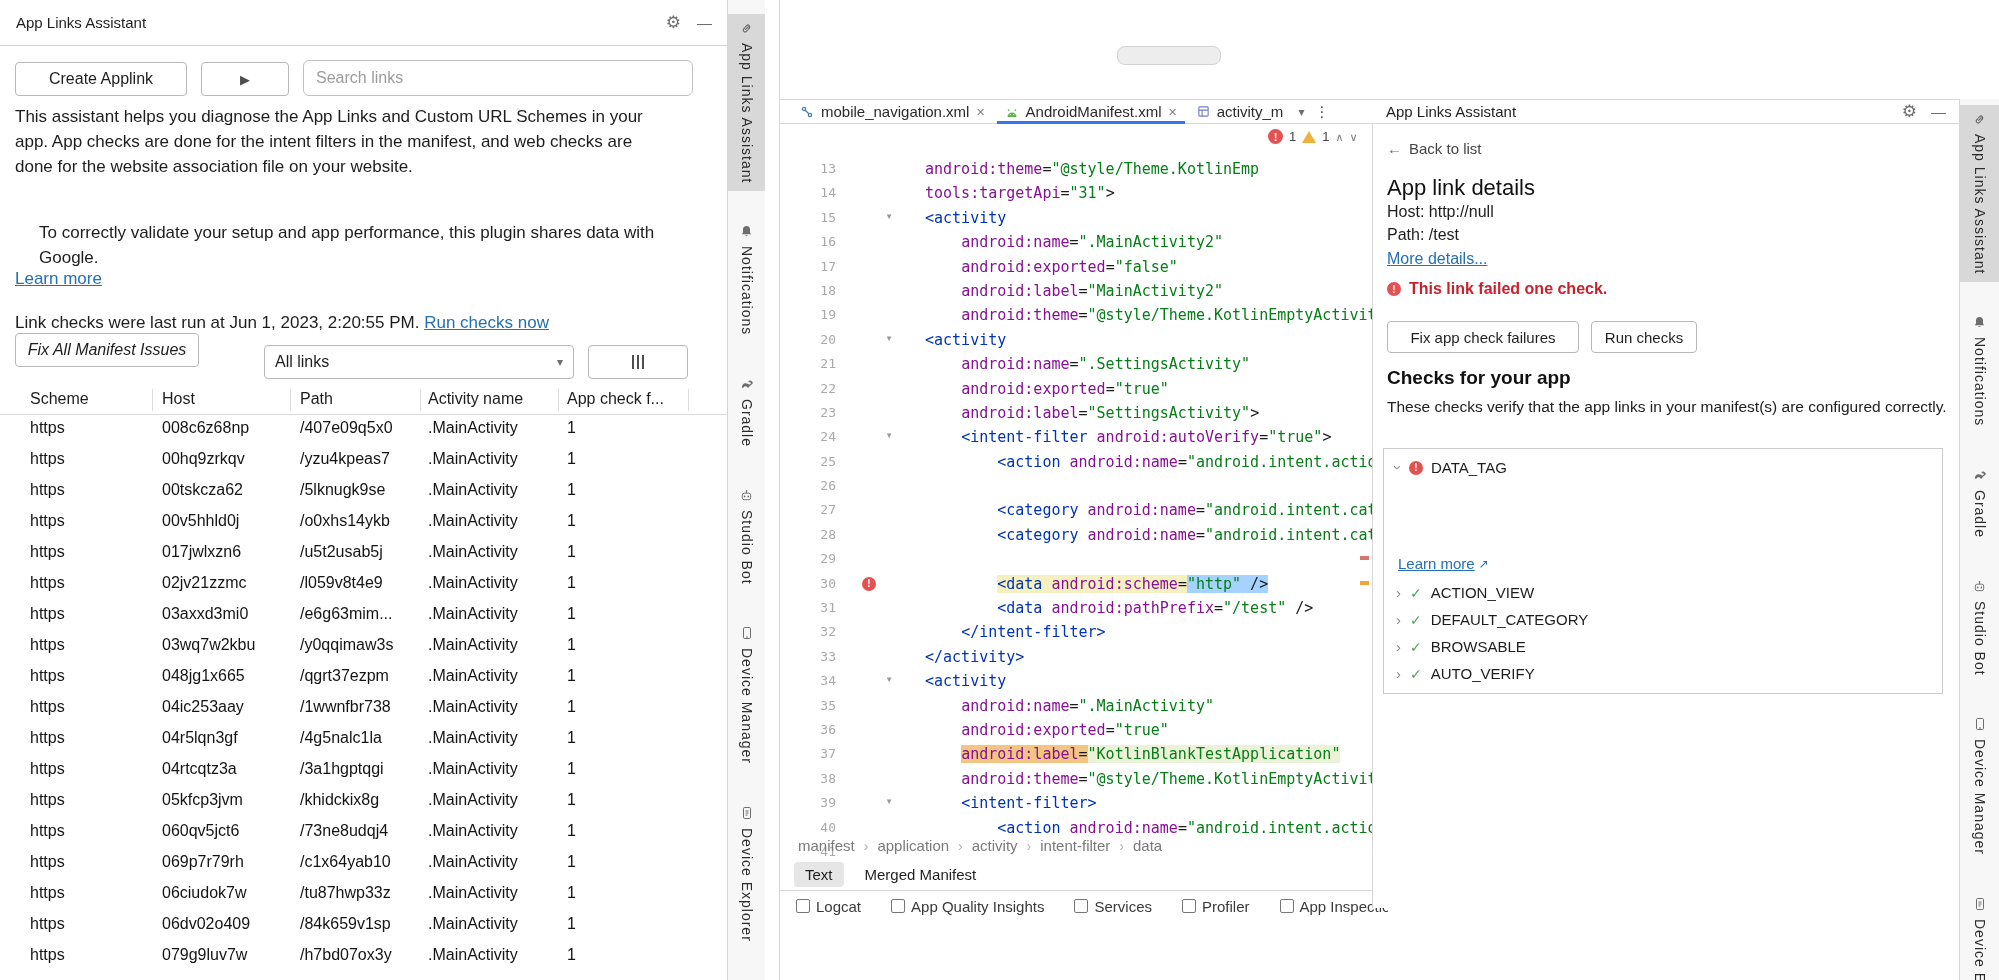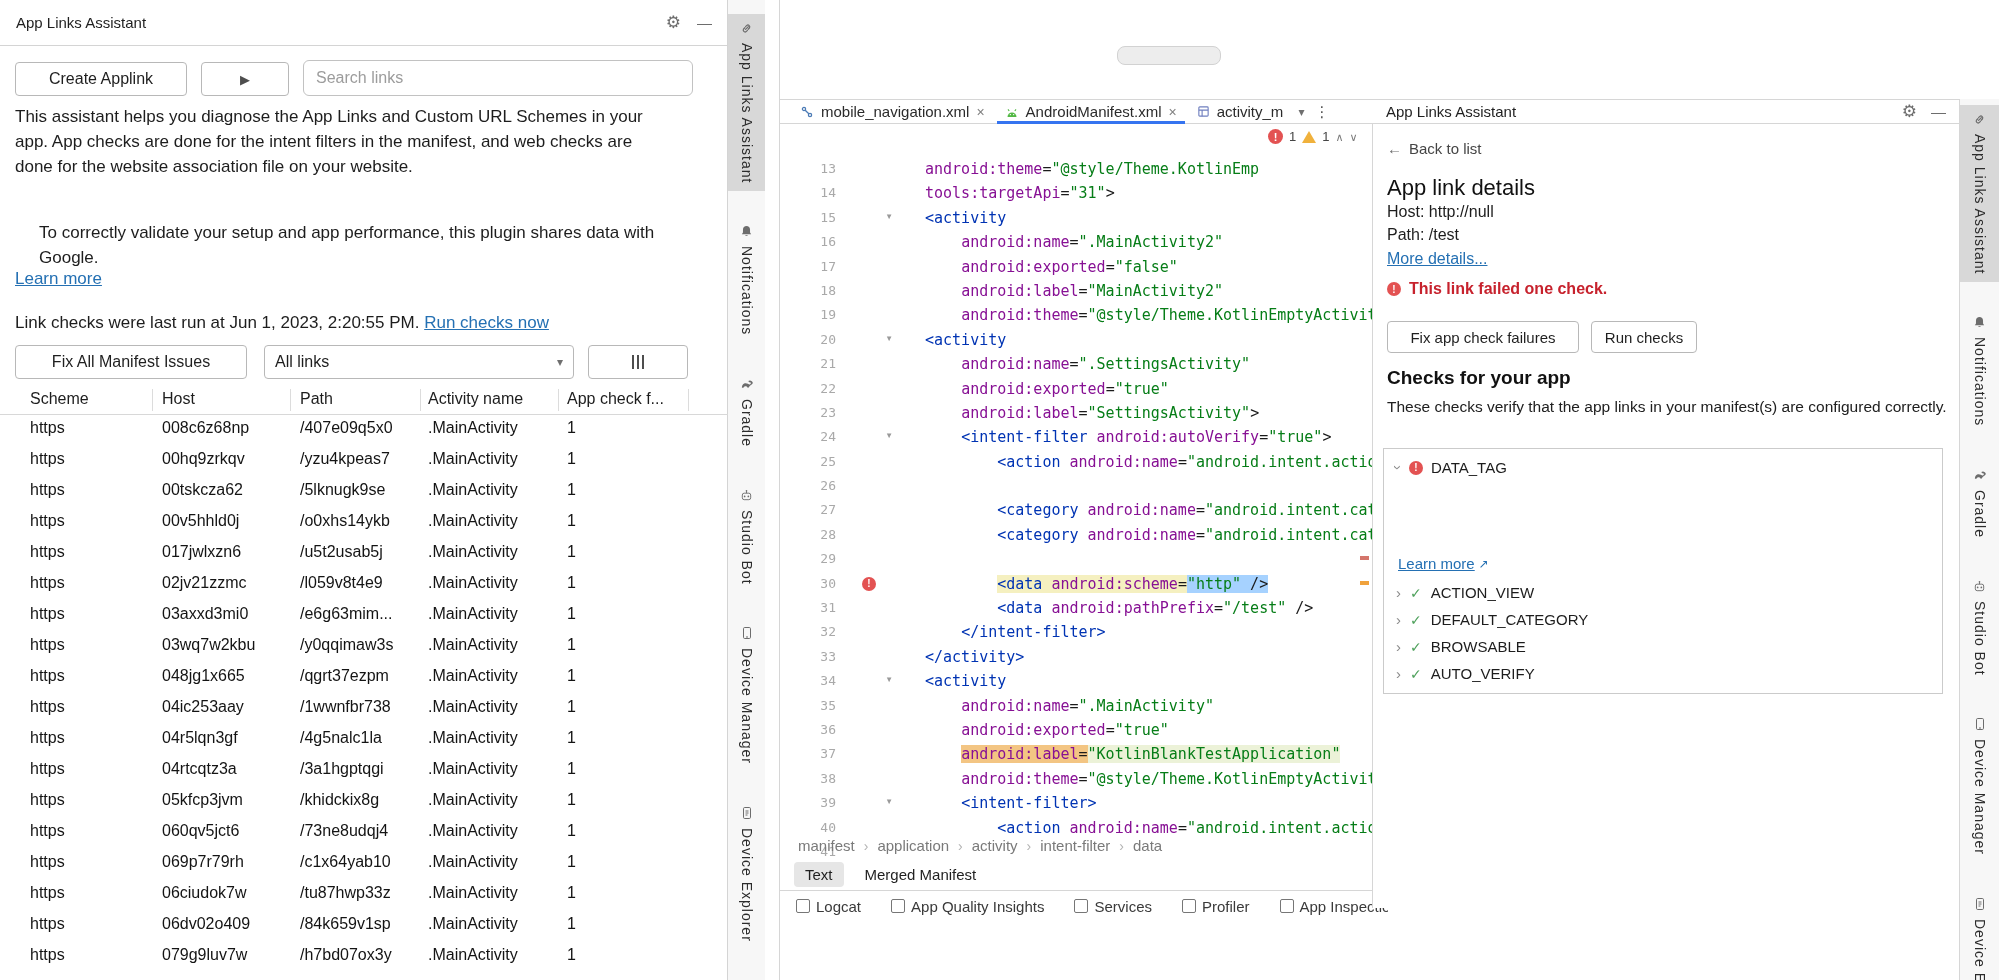--- a/index.html
+++ b/index.html
@@ -128,21 +128,21 @@
 
     <div class="para" style="left:15px;top:104px;width:650px;">This assistant helps you diagnose the App Links and Custom URL Schemes in your app. App checks are done for the intent filters in the manifest, and web checks are done for the website association file on your website.</div>
     <div class="para" style="left:15px;top:220px;width:620px;margin-left:24px;">To correctly validate your setup and app performance, this plugin shares data with Google.</div>
     <div class="para link" style="left:15px;top:266px;">Learn more</div>
 
     <div class="para" style="left:15px;top:310px;width:700px;">
       <span>Link checks were last run at Jun 1, 2023, 2:20:55 PM.</span>
       <span class="link" style="">Run checks now</span>
     </div>
 
-    <div class="btn abs" style="left:15px;top:345px;width:232px;height:34px;">Fix All Manifest Issues</div>
+    <div class="btn abs" style="left:15px;top:333px;width:184px;height:34px;font-style:italic;">Fix All Manifest Issues</div>
     <div class="combo" style="left:264px;top:345px;width:310px;height:34px;gap:27px;">
       <span>All links</span>
       <span class="icon">
           <span style="font-size:12px;color:#6f6f6f;line-height:1;">▾</span>
         </span>
     </div>
     <div class="btn abs" style="left:588px;top:345px;width:100px;height:34px;">
       <span class="bars">
           <i></i>
           <i></i>

